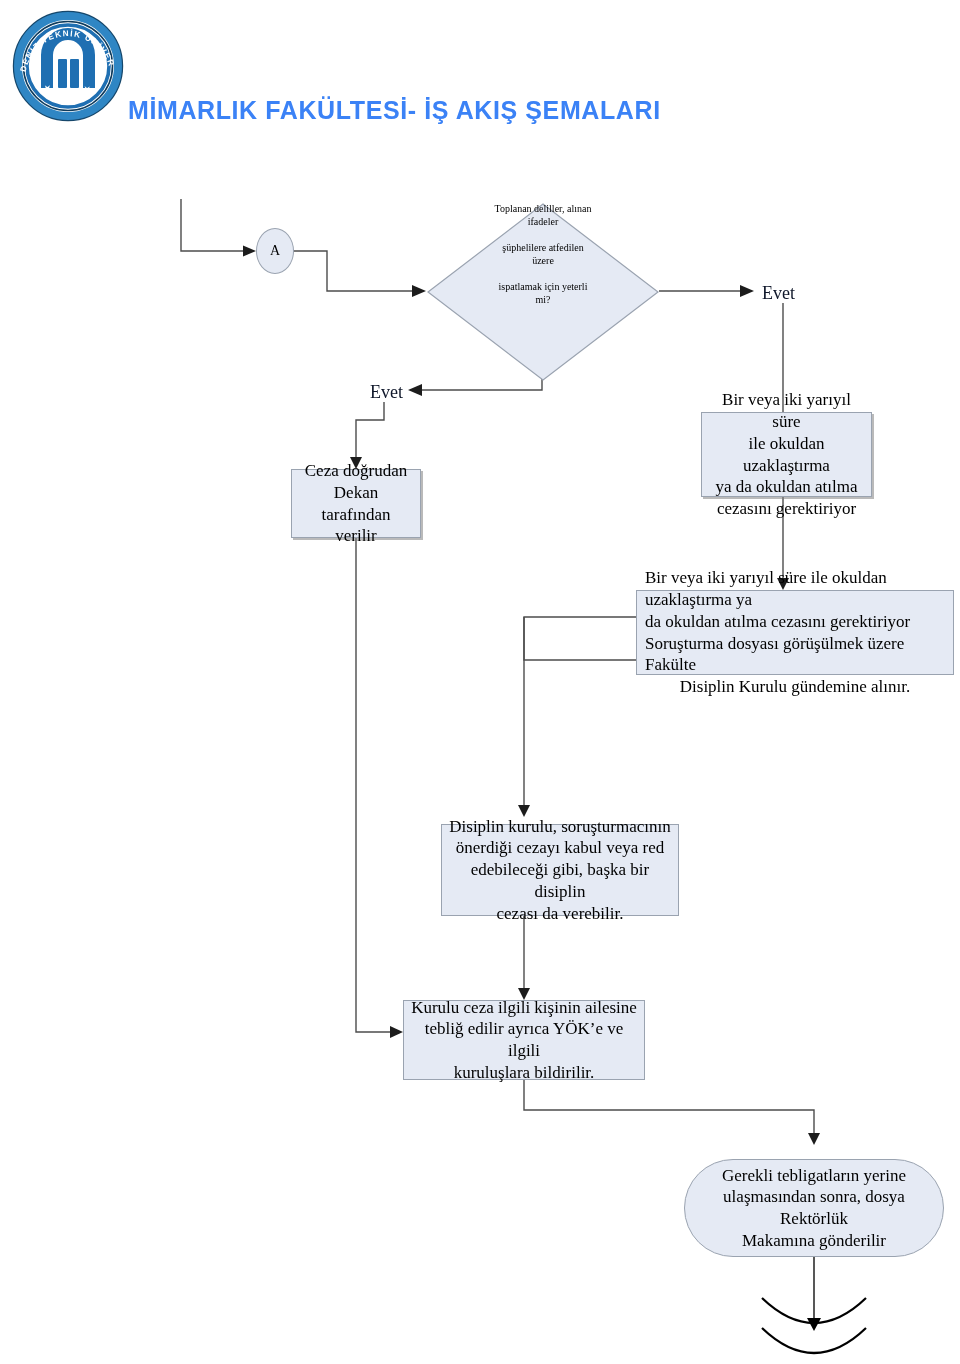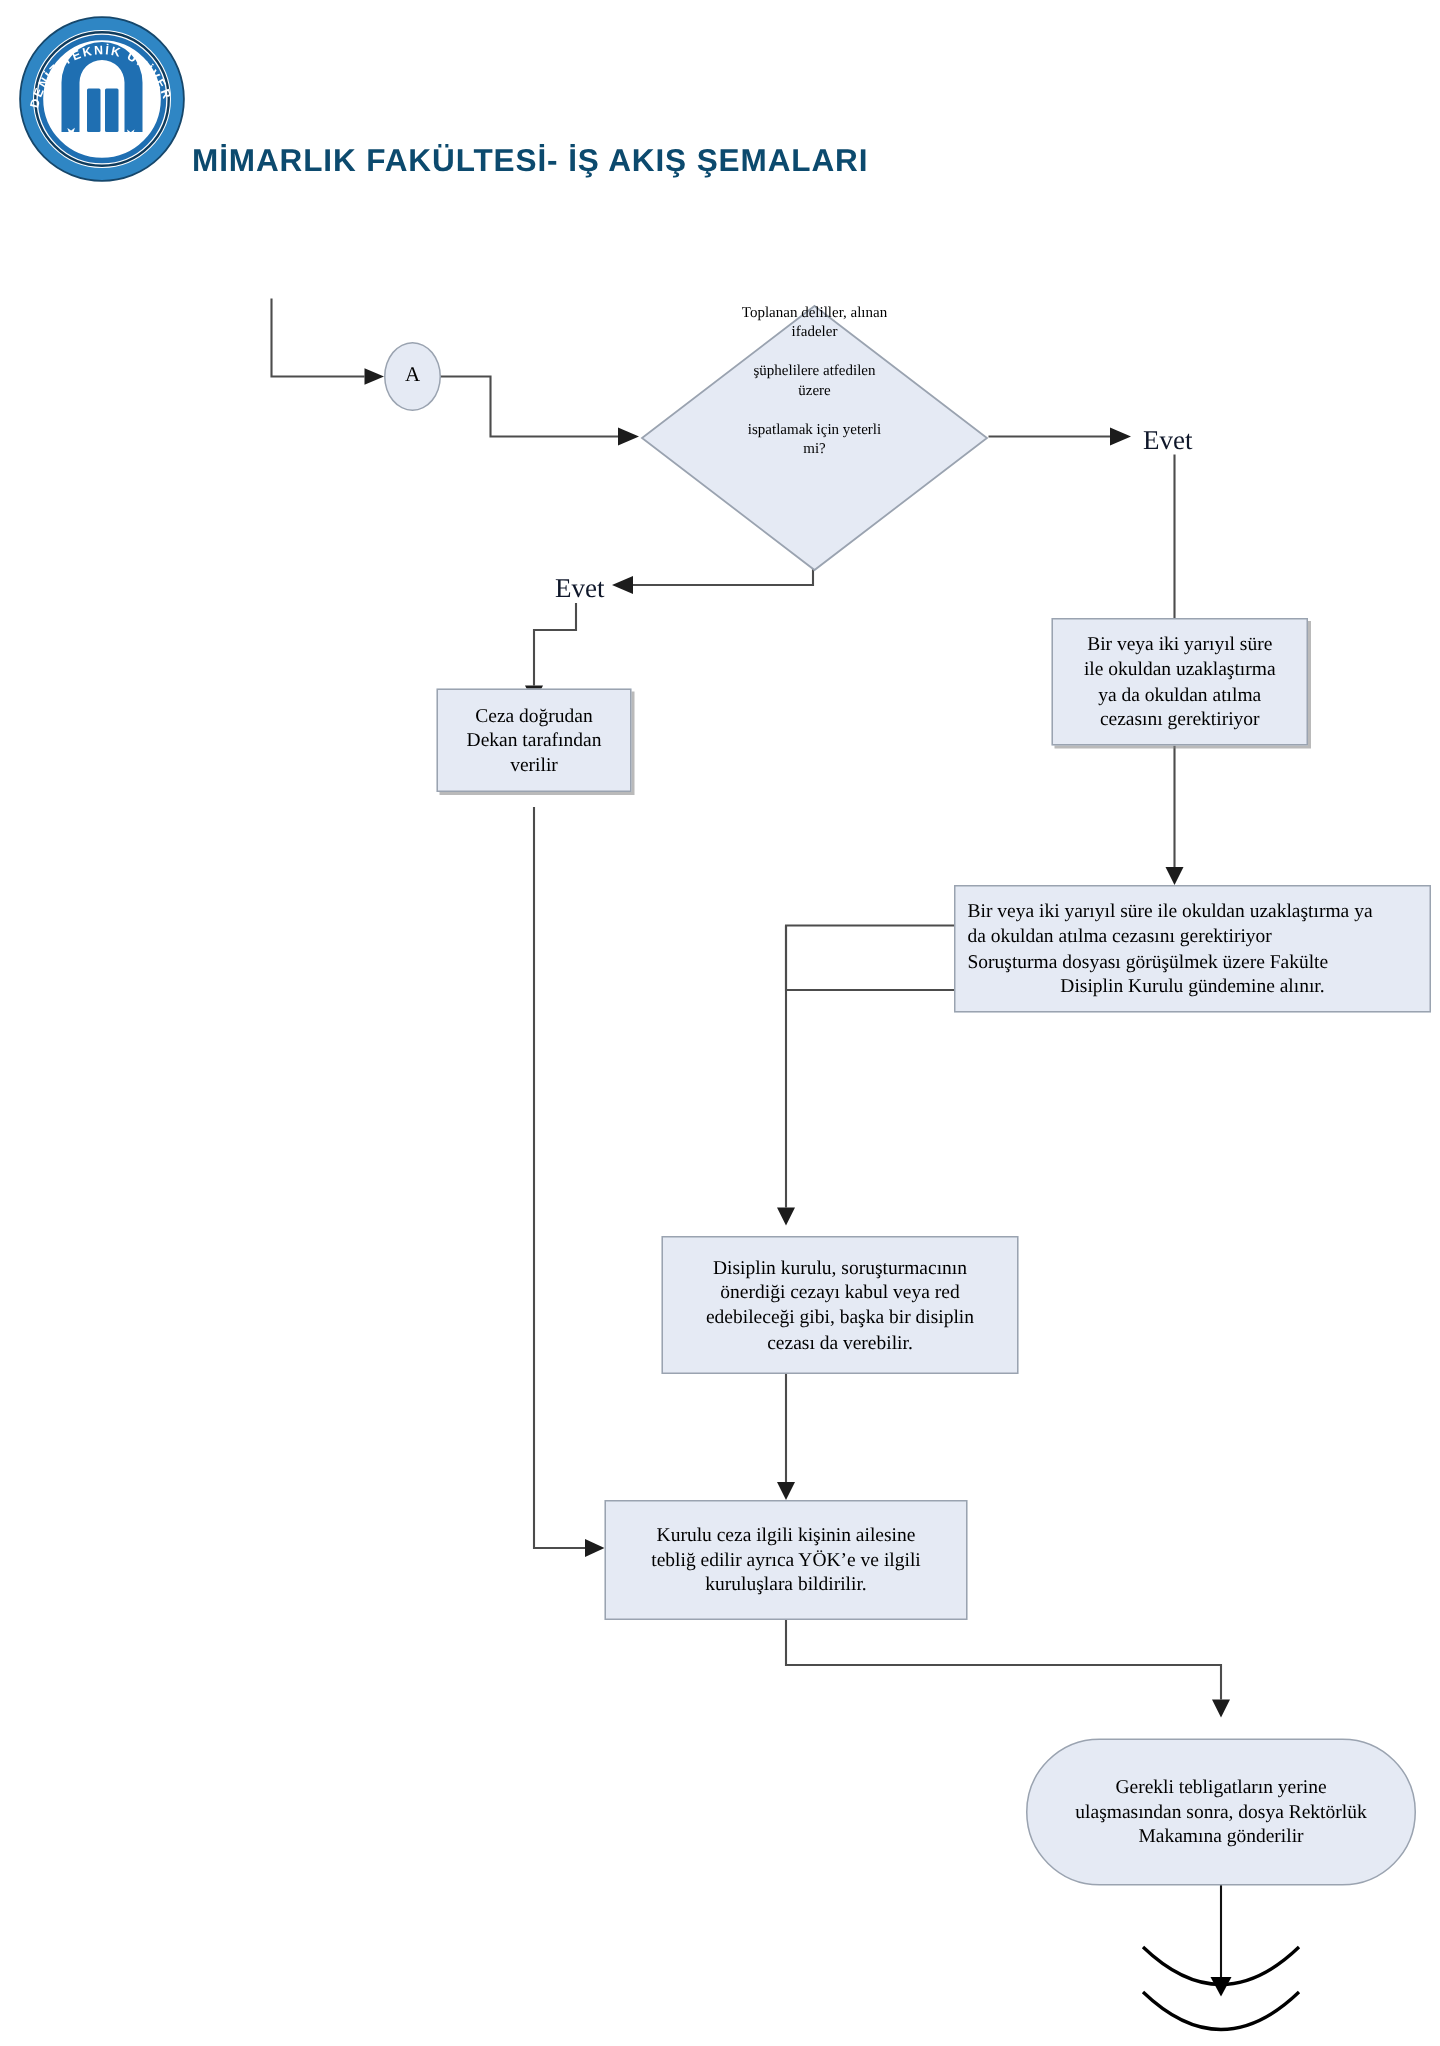--- a/index.html
+++ b/index.html
@@ -27,37 +27,37 @@
     top: 4px;
     width: 120px;
     height: 122px;
   }
   #page-title {
     position: absolute;
     left: 128px;
     top: 96px;
     font-family: "Liberation Sans", "DejaVu Sans", sans-serif;
     font-weight: bold;
-    font-size: 21px;
+    font-size: 25px;
     letter-spacing: 0.6px;
-    color: #0c4a6e;
+    color: #3b82f6;
     white-space: nowrap;
   }
 
   
   .node {
     position: absolute;
     box-sizing: border-box;
     background: #e5eaf4;
     border: 1px solid #9aa3b0;
     display: flex;
     align-items: center;
     justify-content: center;
     text-align: center;
-    font-size: 13px;
+    font-size: 17px;
     line-height: 1.28;
     color: #000000;
     padding: 3px 6px;
   }
   .node.shadow {
     box-shadow: 2px 2px 0 rgba(130,130,130,0.55);
   }
   .node.circle {
     border-radius: 50%;
     font-size: 14px;
@@ -217,21 +217,21 @@
         <span>şüphelilere atfedilen üzere</span><br>
         <span>ispatlamak için yeterli mi?</span>
       </span>
     </div>
   </div>
 
   <div class="edge-label" style="left:762px; top:284px;">Evet</div>
 
   <div class="edge-label" style="left:370px; top:383px;">Evet</div>
 
-  <div class="node shadow" style="left:291px; top:459px; width:130px; height:69px;">
+  <div class="node shadow" style="left:291px; top:469px; width:130px; height:69px;">
     <span class="txt center">
       <span>Ceza doğrudan</span><br>
       <span>Dekan tarafından</span><br>
       <span>verilir</span>
     </span>
   </div>
 
   <div class="node shadow" style="left:701px; top:412px; width:171px; height:85px;">
     <span class="txt center">
       <span>Bir veya iki yarıyıl süre</span><br>

